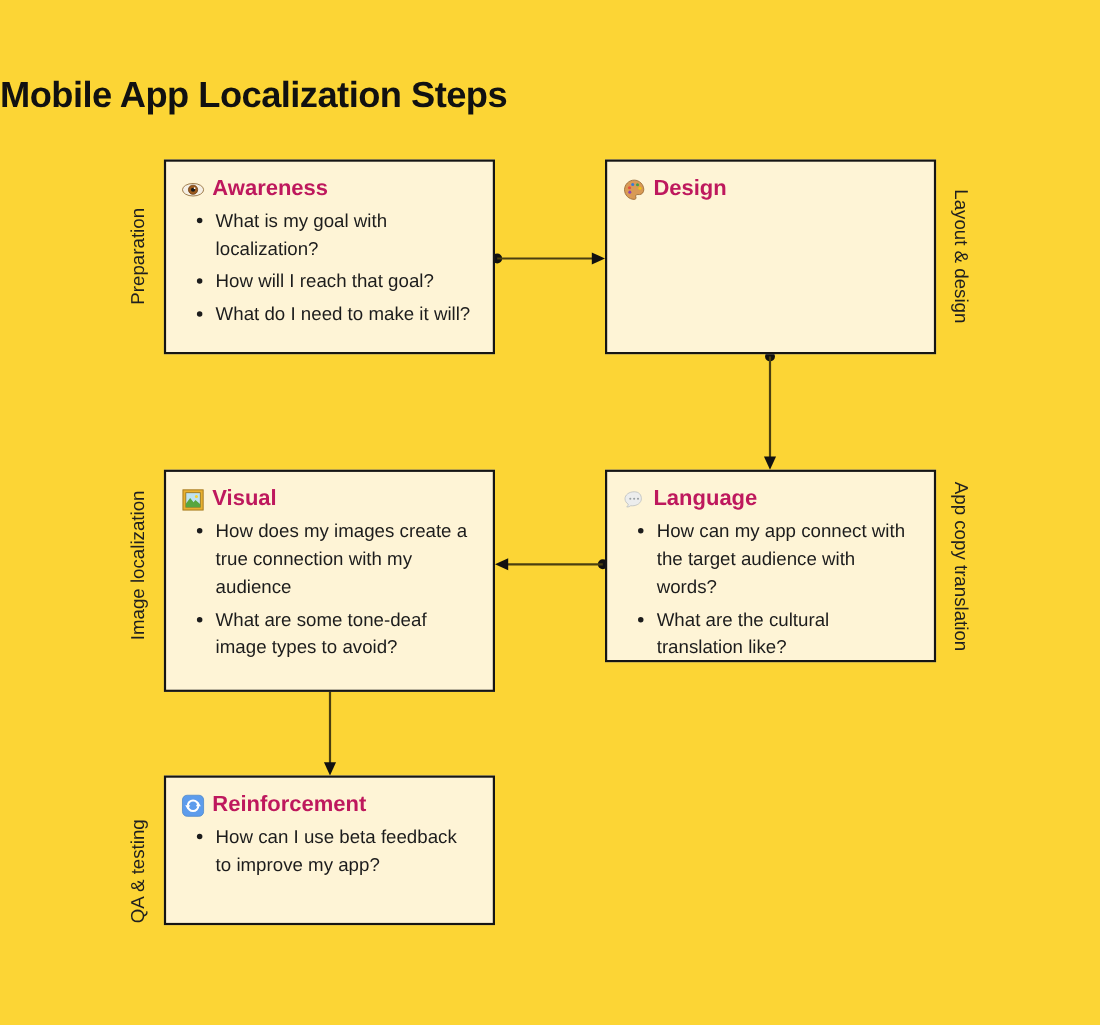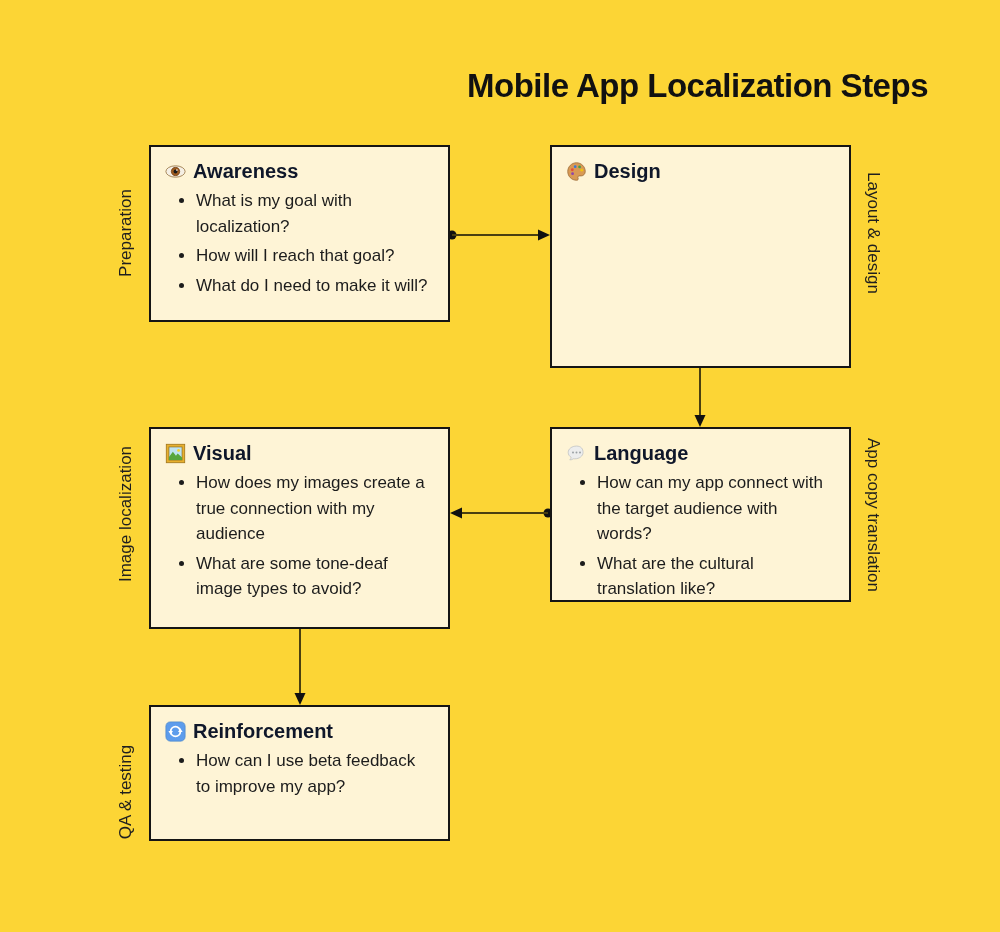--- a/index.html
+++ b/index.html
@@ -12,47 +12,47 @@
     width: 1000px;
     height: 932px;
     background: #FCD535;
     overflow: hidden;
   }
   .title {
     position: absolute;
     top: 44px;
     left: 0;
     width: 928px;
-    text-align: right;
+    text-align: left;
     font-size: 33px;
     line-height: 40px;
     font-weight: 700;
     letter-spacing: -0.5px;
     color: #111;
   }
   .box {
     position: absolute;
     width: 301px;
     box-sizing: border-box;
     background: #FEF4D6;
     border: 2px solid #151515;
     padding: 13px 14px 10px 14px;
   }
   #box-awareness     { left: 149px; top: 145px; height: 177px; }
-  #box-design        { left: 550px; top: 145px; height: 223px; }
+  #box-design        { left: 550px; top: 145px; height: 177px; }
   #box-visual        { left: 149px; top: 427px; height: 202px; }
   #box-language      { left: 550px; top: 427px; height: 175px; }
   #box-reinforcement { left: 149px; top: 705px; height: 136px; }
   .box-heading {
     display: flex;
-    align-items: center;
+    align-items: flex-end;
     gap: 7px;
     font-size: 20px;
     font-weight: 700;
-    color: #0f172a;
+    color: #be185d;
     margin: 0 0 5px 0;
   }
   .box-heading .icon { display: inline-flex; width: 21px; height: 21px; }
   .box-heading .icon svg { width: 21px; height: 21px; }
   .box ul {
     margin: 0;
     padding: 0 0 0 27px;
     font-size: 17px;
     line-height: 1.5;
     color: #1c1c1c;

